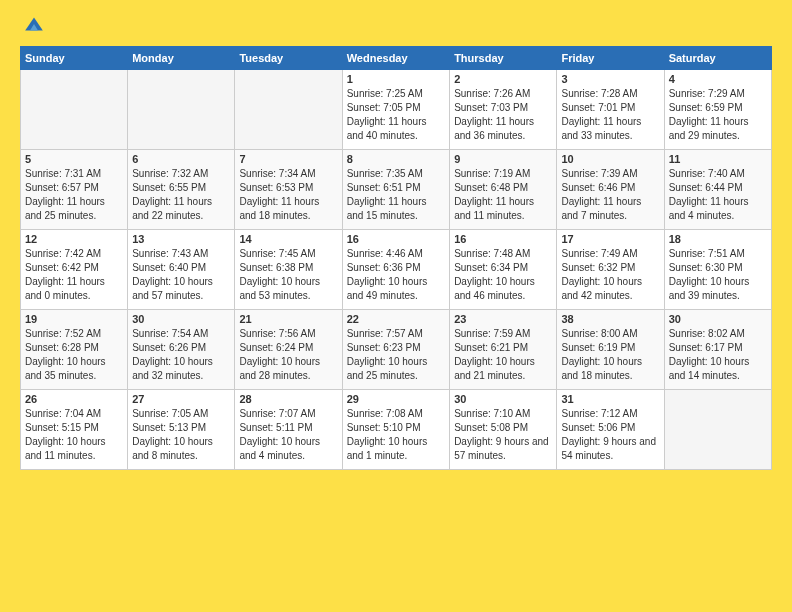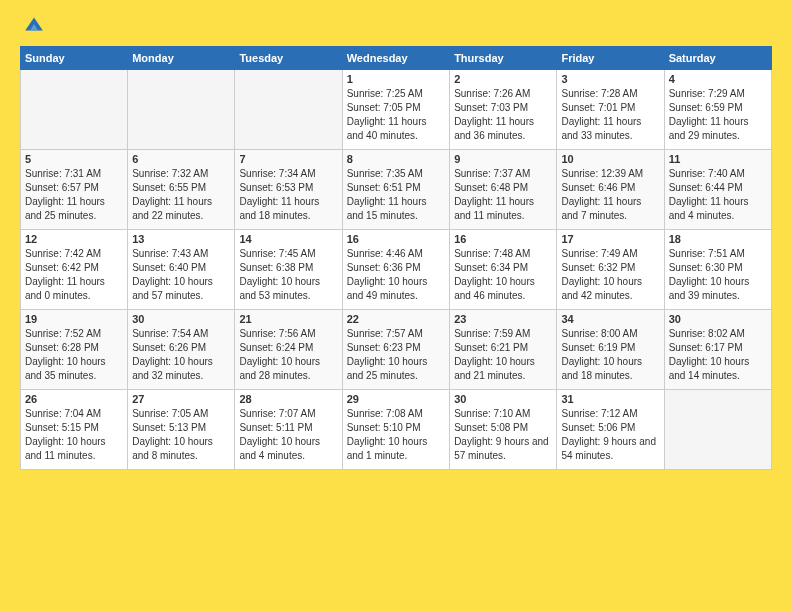--- a/index.html
+++ b/index.html
@@ -197,28 +197,28 @@
           </td>
           <td>
             <div class="day-number">8</div>
             <div class="day-info">Sunrise: 7:35 AM
 Sunset: 6:51 PM
 Daylight: 11 hours
 and 15 minutes.</div>
           </td>
           <td>
             <div class="day-number">9</div>
-            <div class="day-info">Sunrise: 7:37 AM
+            <div class="day-info">Sunrise: 7:19 AM
 Sunset: 6:48 PM
 Daylight: 11 hours
 and 11 minutes.</div>
           </td>
           <td>
             <div class="day-number">10</div>
-            <div class="day-info">Sunrise: 12:39 AM
+            <div class="day-info">Sunrise: 7:39 AM
 Sunset: 6:46 PM
 Daylight: 11 hours
 and 7 minutes.</div>
           </td>
           <td>
             <div class="day-number">11</div>
             <div class="day-info">Sunrise: 7:40 AM
 Sunset: 6:44 PM
 Daylight: 11 hours
 and 4 minutes.</div>
@@ -305,21 +305,21 @@
 and 25 minutes.</div>
           </td>
           <td>
             <div class="day-number">23</div>
             <div class="day-info">Sunrise: 7:59 AM
 Sunset: 6:21 PM
 Daylight: 10 hours
 and 21 minutes.</div>
           </td>
           <td>
-            <div class="day-number">34</div>
+            <div class="day-number">38</div>
             <div class="day-info">Sunrise: 8:00 AM
 Sunset: 6:19 PM
 Daylight: 10 hours
 and 18 minutes.</div>
           </td>
           <td>
             <div class="day-number">30</div>
             <div class="day-info">Sunrise: 8:02 AM
 Sunset: 6:17 PM
 Daylight: 10 hours

